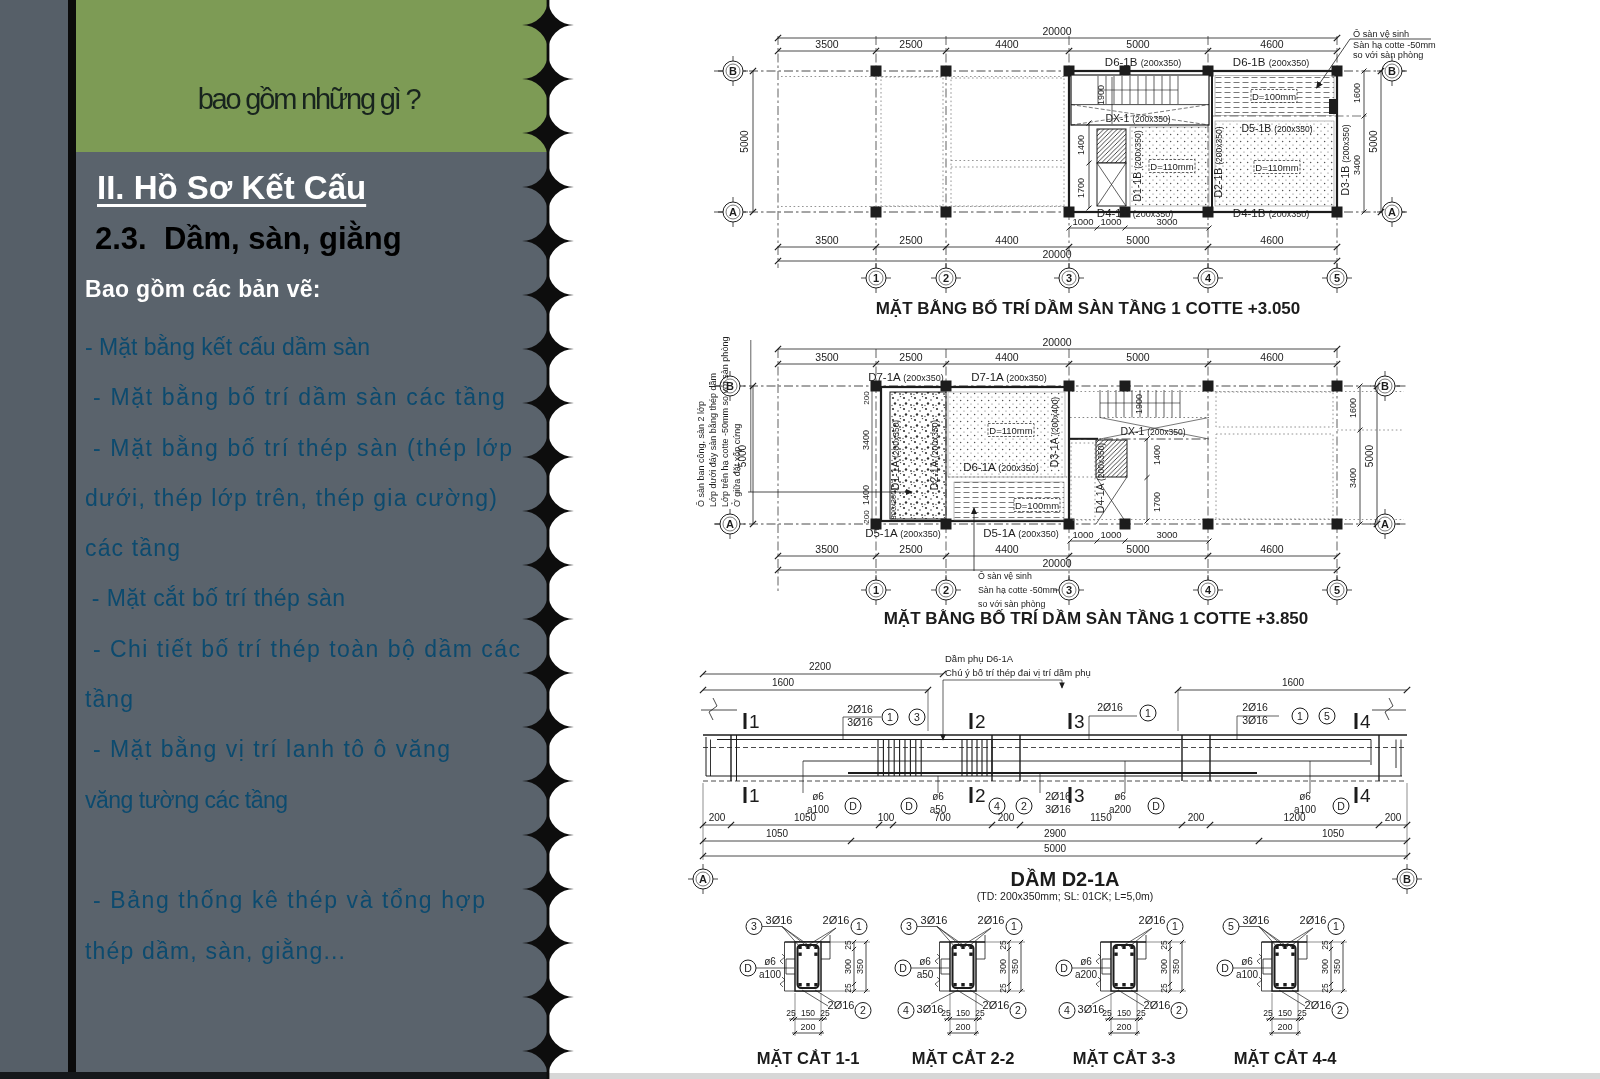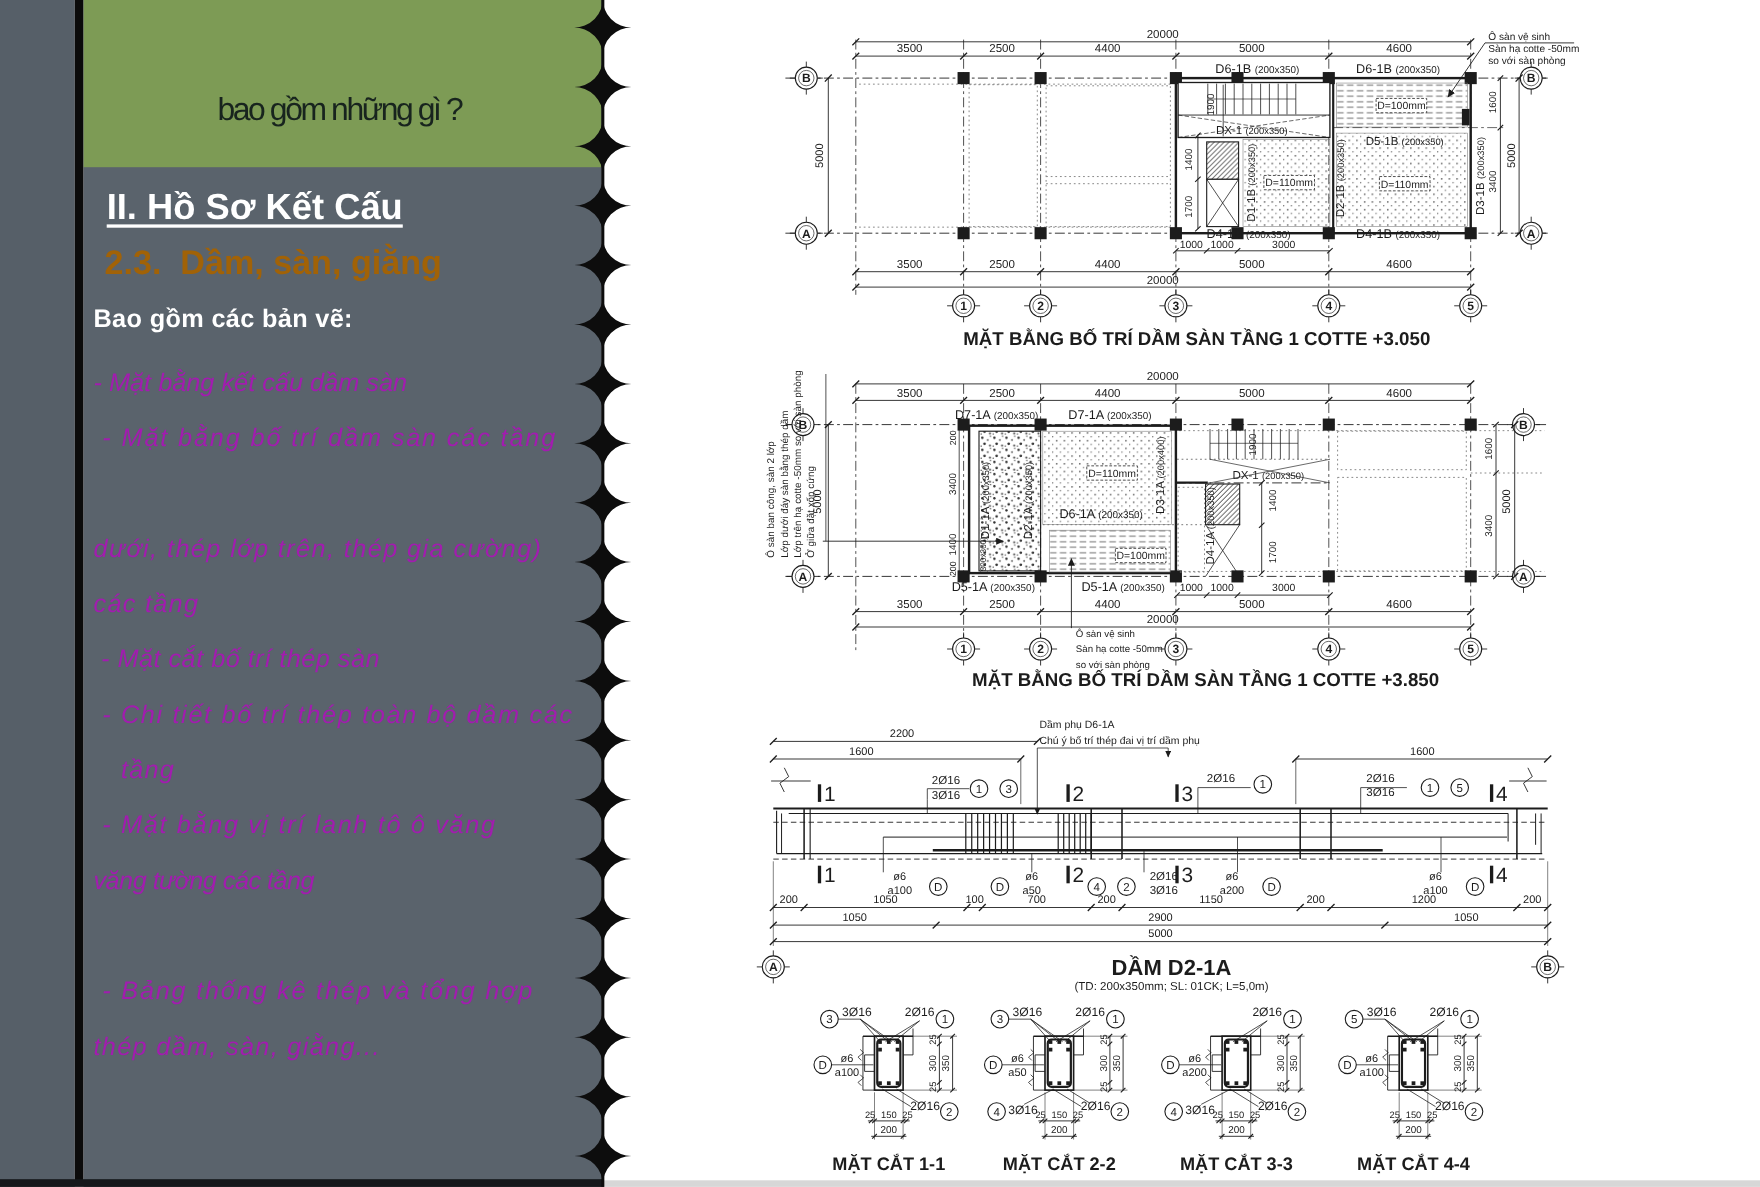--- a/index.html
+++ b/index.html
@@ -16,32 +16,32 @@
 
 <div class="abs" style="left:76px;top:0;width:471px;height:1079px;background:#5a636c;"></div>
 
 <div class="abs" style="left:76px;top:0;width:471px;height:152px;background:#7d9b55;"></div>
 
 <div class="abs" style="left:76px;top:19px;width:465px;text-align:center;color:#18241e;
   font-size:45px;font-weight:500;line-height:50px;"><br><span style="font-size:29px;letter-spacing:-2.2px;">bao gồm những gì ?</span></div>
 
 <div class="abs" style="left:97px;top:169px;color:#fff;font-size:33px;font-weight:bold;text-decoration:underline;text-underline-offset:5px;">II. Hồ Sơ Kết Cấu</div>
 
-<div class="abs" style="left:95px;top:221px;color:#a16207;font-size:31px;font-weight:bold;">2.3.&nbsp; Dầm, sàn, giằng</div>
+<div class="abs" style="left:95px;top:221px;color:#000000;font-size:31px;font-weight:bold;">2.3.&nbsp; Dầm, sàn, giằng</div>
 
 <div class="abs" style="left:85px;top:276px;color:#fff;font-size:23px;font-weight:bold;letter-spacing:0.3px;">Bao gồm các bản vẽ:</div>
 
-<div class="abs" style="left:85px;top:322px;width:470px;color:#a21caf;font-size:23px;line-height:50.3px;white-space:nowrap;font-style:italic;"><span style="letter-spacing:0px;">- Mặt bằng kết cấu dầm sàn</span><br>
+<div class="abs" style="left:85px;top:322px;width:470px;color:#0c4a6e;font-size:23px;line-height:50.3px;white-space:nowrap;"><span style="letter-spacing:0px;">- Mặt bằng kết cấu dầm sàn</span><br>
 <span style="letter-spacing:1.67px;">&nbsp;- Mặt bằng bố trí dầm sàn các tầng</span><br>
-<br>
+<span style="letter-spacing:1.64px;">&nbsp;- Mặt bằng bố trí thép sàn (thép lớp</span><br>
 <span style="letter-spacing:1.27px;">dưới, thép lớp trên, thép gia cường)</span><br>
 <span style="letter-spacing:1.15px;">các tầng</span><br>
 <span style="letter-spacing:0.43px;">&nbsp;- Mặt cắt bố trí thép sàn</span><br>
 <span style="letter-spacing:1.49px;">&nbsp;- Chi tiết bố trí thép toàn bộ dầm các</span><br>
-<span style="letter-spacing:1.08px;margin-left:25px;">tầng</span><br>
+<span style="letter-spacing:1.08px;">tầng</span><br>
 <span style="letter-spacing:1.5px;">&nbsp;- Mặt bằng vị trí lanh tô ô văng</span><br>
 <span style="letter-spacing:-0.5px;">văng tường các tầng</span><br>
 <br>
 <span style="letter-spacing:1.6px;">&nbsp;- Bảng thống kê thép và tổng hợp</span><br>
 <span style="letter-spacing:1.18px;">thép dầm, sàn, giằng...</span></div>
 
 <div class="abs" style="left:0;top:1072px;width:549px;height:7px;background:#15181b;"></div>
 
 <div class="abs" style="left:549px;top:1073px;width:1051px;height:6px;background:#d7d7d7;"></div>
 

